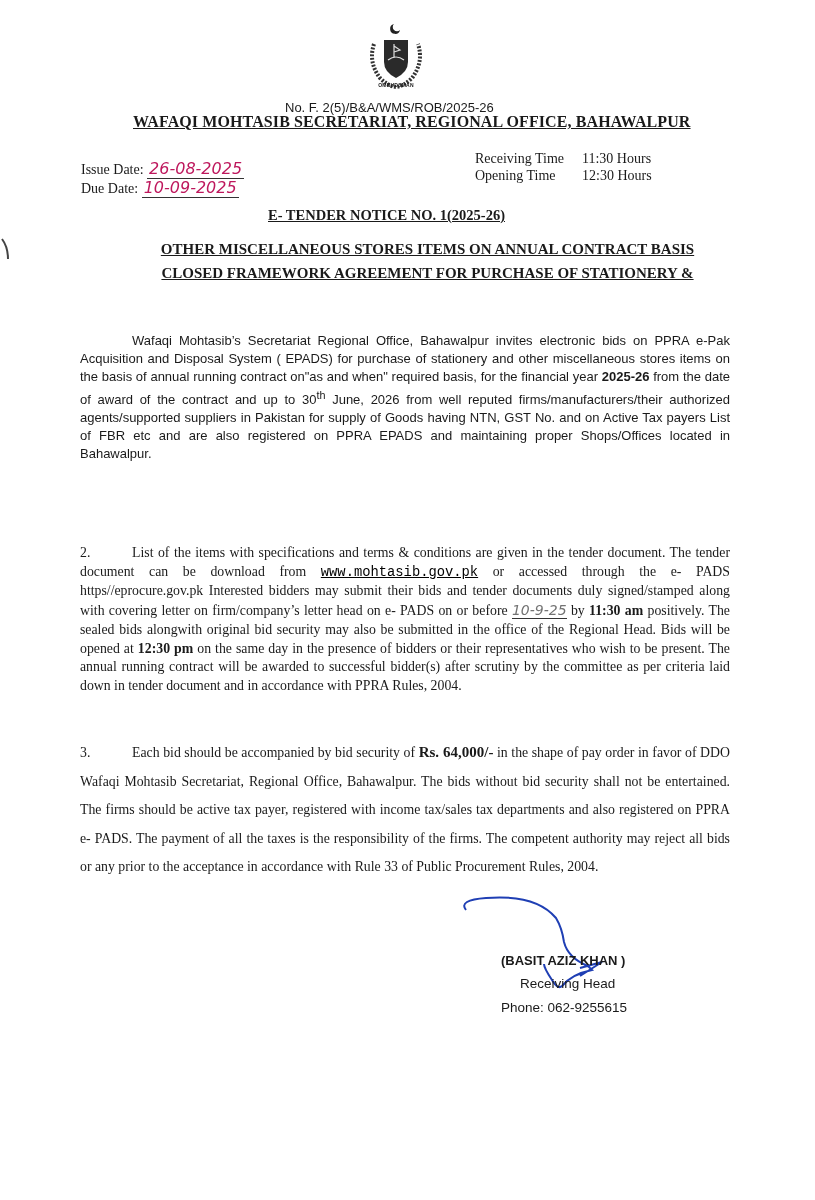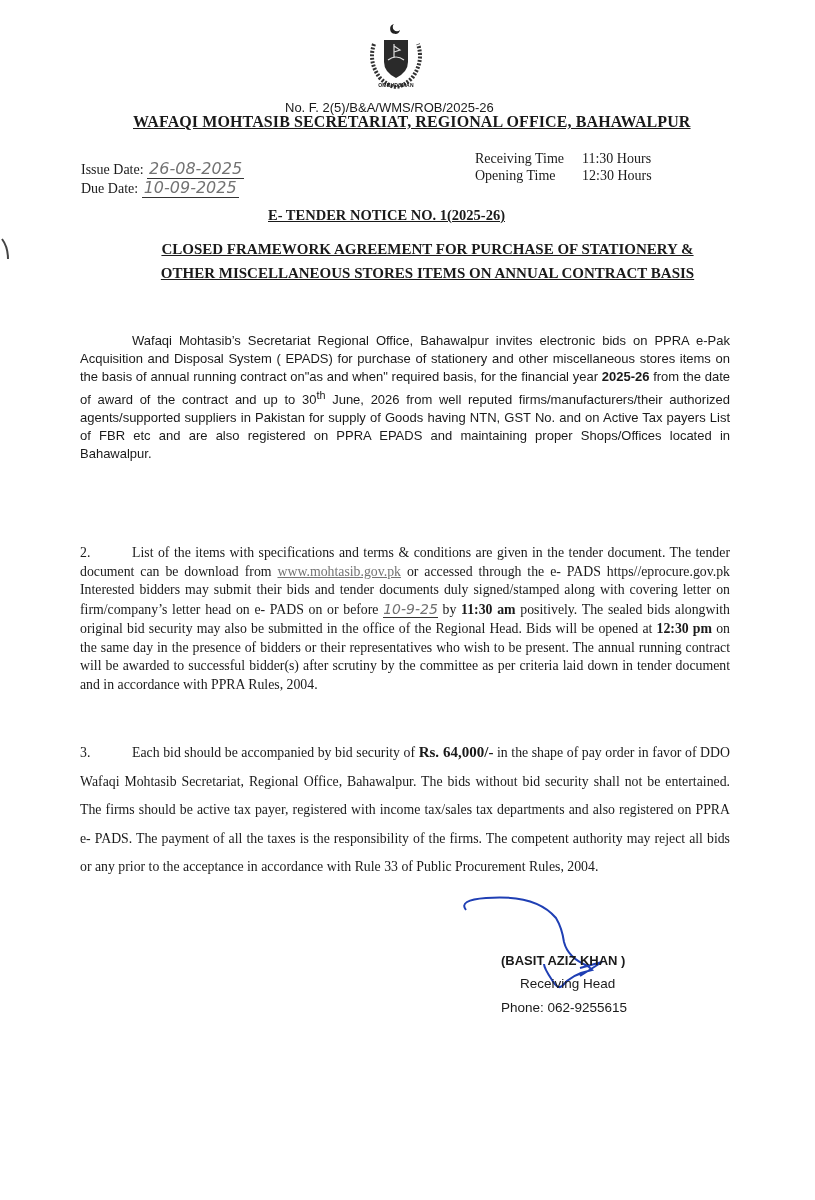--- a/index.html
+++ b/index.html
@@ -6,32 +6,32 @@
   body {
     width: 815px; height: 1200px; background: #ffffff; position: relative; overflow: hidden;
     font-family: "Liberation Serif", serif; color: #1a1a1a;
   }
   .page { position: absolute; left: 0; top: 0; width: 815px; height: 1200px; }
   .emblem { position: absolute; left: 364px; top: 20px; width: 64px; height: 70px; }
   .emblem-label { position: absolute; left: 364px; top: 82px; width: 64px; text-align: center; font-family: "Liberation Sans", sans-serif; font-size: 5px; font-weight: bold; letter-spacing: .2px; }
   .ref-no { position: absolute; left: 285px; top: 100px; font-family: "Liberation Sans", sans-serif; font-size: 13px; }
   .office { position: absolute; left: 133px; top: 113px; font-size: 16px; font-weight: bold; text-decoration: underline; letter-spacing: .1px; }
   .dates { position: absolute; left: 81px; top: 160px; font-size: 14px; line-height: 18px; }
-  .dates .hand { font-family: "DejaVu Sans", sans-serif; color: #737373; font-size: 16px; font-style: italic; border-bottom: 1px solid #333; padding: 0 2px; }
+  .dates .hand { font-family: "DejaVu Sans", sans-serif; color: #be185d; font-size: 16px; font-style: italic; border-bottom: 1px solid #333; padding: 0 2px; }
   .times { position: absolute; left: 475px; top: 150px; font-size: 14px; line-height: 17px; }
   .times .row span.t { display: inline-block; width: 107px; }
   .notice-no { position: absolute; left: 268px; top: 207px; font-size: 14.5px; font-weight: bold; text-decoration: underline; }
   .subject { position: absolute; left: 150px; top: 237px; width: 555px; text-align: center; font-size: 15px; font-weight: bold; line-height: 24px; }
   .subject div { text-decoration: underline; white-space: nowrap; }
   .p1 { position: absolute; left: 80px; top: 332px; width: 650px; font-family: "Liberation Sans", sans-serif; font-size: 13px; line-height: 18px; text-align: justify; }
   .p1 .indent { display: inline-block; width: 52px; }
   .p2 { position: absolute; left: 80px; top: 544px; width: 650px; font-size: 13.8px; line-height: 18.7px; text-align: justify; }
   .p3 { position: absolute; left: 80px; top: 738px; width: 650px; font-size: 13.8px; line-height: 28.5px; text-align: justify; }
   .num { display: inline-block; width: 52px; }
-  a.link { color: #737373; text-decoration: underline; }
+  a.link { color: #000000; text-decoration: underline; font-family: Liberation Mono, monospace; }
   .hand2 { font-family: "DejaVu Sans", sans-serif; color: #737373; font-size: 14px; font-style: italic; border-bottom: 1px solid #333; }
   .sig { position: absolute; left: 440px; top: 880px; width: 240px; height: 150px; }
   .sig-name { position: absolute; left: 501px; top: 953px; font-family: "Liberation Sans", sans-serif; font-size: 13px; font-weight: bold; }
   .sig-title { position: absolute; left: 520px; top: 976px; font-family: "Liberation Sans", sans-serif; font-size: 13.5px; }
   .sig-phone { position: absolute; left: 501px; top: 1000px; font-family: "Liberation Sans", sans-serif; font-size: 13.5px; }
   .mark { position: absolute; }
 </style>
 </head>
 <body>
 
@@ -64,22 +64,22 @@
       <span class="t">Receiving Time</span><span>11:30 Hours</span>
     </div>
     <div class="row">
       <span class="t">Opening Time</span><span>12:30 Hours</span>
     </div>
   </div>
 
   <div class="notice-no">E- TENDER NOTICE NO. 1(2025-26)</div>
 
   <div class="subject">
+    <div>OTHER MISCELLANEOUS STORES ITEMS ON ANNUAL CONTRACT BASIS</div>
     <div>CLOSED FRAMEWORK AGREEMENT FOR PURCHASE OF STATIONERY &amp;</div>
-    <div>OTHER MISCELLANEOUS STORES ITEMS ON ANNUAL CONTRACT BASIS</div>
   </div>
 
   <div class="p1"><span class="indent"></span><span>Wafaqi Mohtasib’s Secretariat Regional Office, Bahawalpur  invites electronic bids on PPRA e-Pak Acquisition and Disposal System ( EPADS) for  purchase of  stationery and other miscellaneous stores items on the basis of annual running contract on"as and when" required basis, for the financial year </span><b>2025-26</b><span>  from the date of award of the contract and up to 30</span><sup>th</sup><span> June, 2026 from   well reputed firms/manufacturers/their authorized agents/supported suppliers in Pakistan for supply of Goods having NTN, GST No. and on Active Tax payers List of FBR etc and are also registered on PPRA EPADS and maintaining proper Shops/Offices located in Bahawalpur.</span></div>
 
   <div class="p2"><span class="num">2.</span><span>List of the items with specifications and terms &amp; conditions are given in the tender document. The tender document can be download from </span><a class="link" href="#">www.mohtasib.gov.pk</a><span> or accessed through the e- PADS https//eprocure.gov.pk  Interested bidders may submit their  bids and tender documents duly signed/stamped along with covering letter on firm/company’s letter head on e- PADS on or before </span><span class="hand2">10-9-25</span><span> by </span><b>11:30 am</b><span>  positively. The sealed bids alongwith original bid security may also be submitted in the office of the Regional Head. Bids will be opened at </span><b>12:30 pm</b><span> on the same day in the presence of bidders or their representatives who wish to be present. The annual running contract will be awarded to successful bidder(s) after scrutiny by the committee as per criteria laid down in tender document and in accordance with PPRA Rules, 2004.</span></div>
 
   <div class="p3"><span class="num">3.</span><span>Each bid should be accompanied by bid security of </span><b style="font-size:15px">Rs. 64,000/-</b><span> in the shape of pay order in favor of DDO Wafaqi Mohtasib Secretariat, Regional Office, Bahawalpur. The bids without bid security shall not be entertained. The firms should be active tax payer, registered with income tax/sales tax departments and also registered on PPRA e- PADS. The payment of all the taxes is the responsibility of the firms. The competent authority may reject all bids or any prior to the acceptance in accordance with Rule 33 of Public Procurement Rules, 2004.</span></div>
 
   <svg class="sig" viewBox="0 0 240 150">
     <path d="M26 30 q-8 -10 20 -12 q50 -4 70 20 q6 10 8 24 q4 16 24 24 l4 4 q-20 4 -30 16 q-4 4 -10 -6 q-8 -12 -8 -16 M140 88 l22 -6 l-22 14" fill="none" stroke="#1f3fb4" stroke-width="2"></path>

